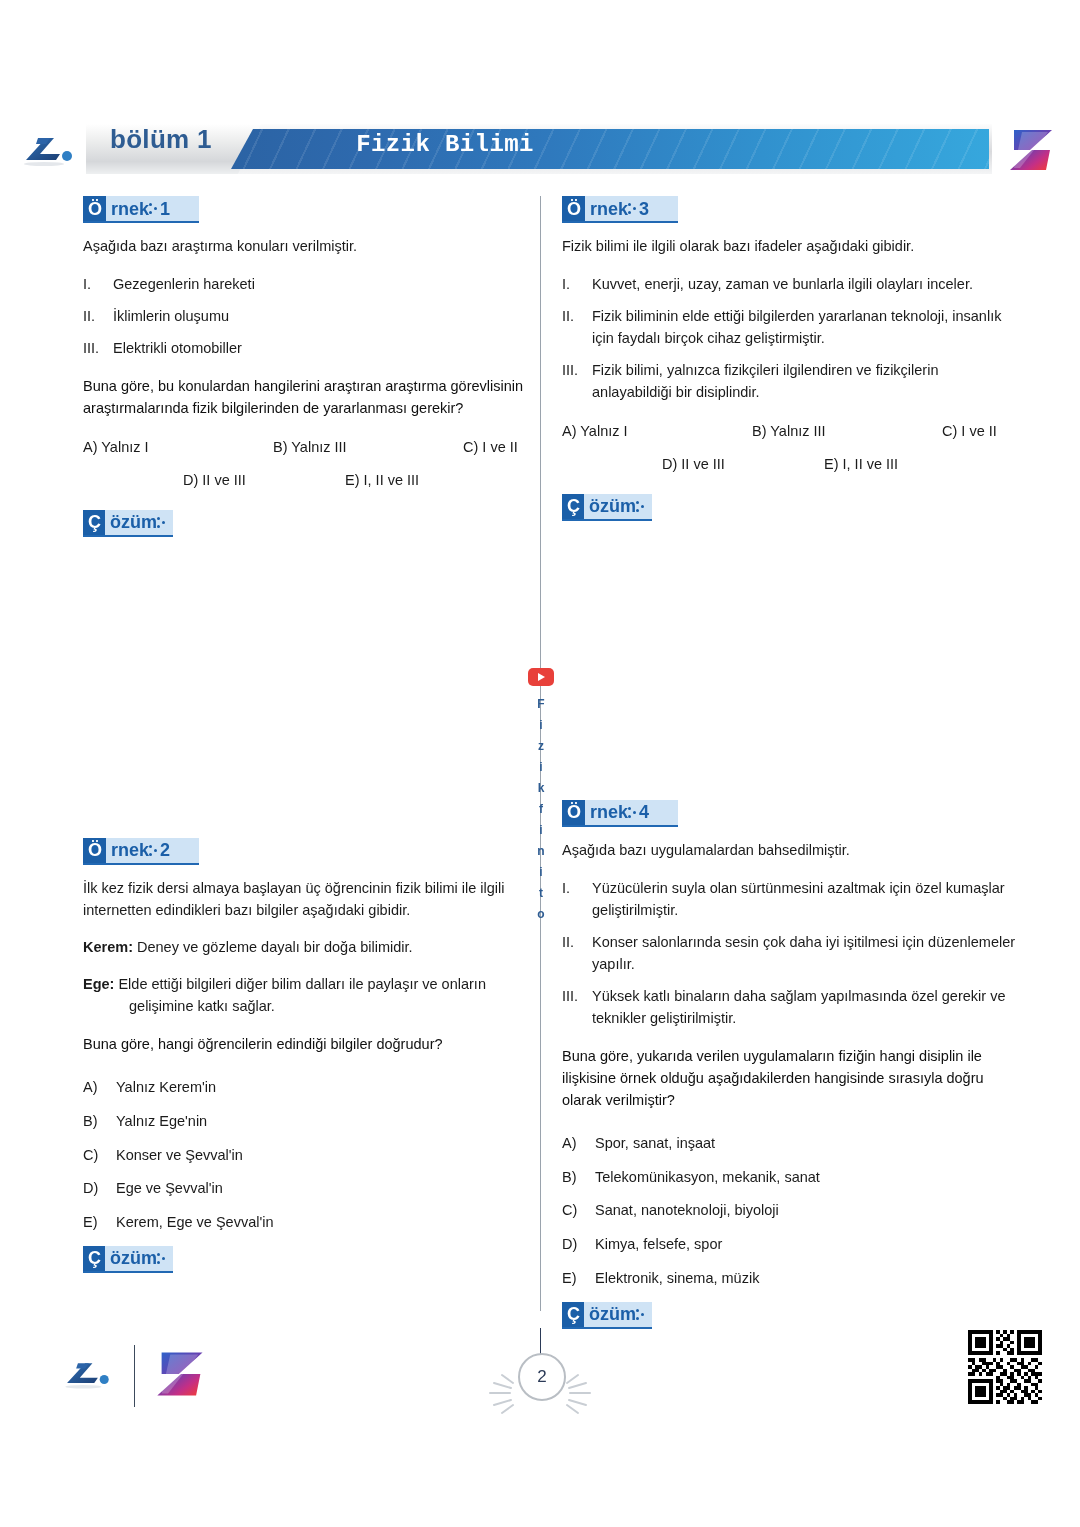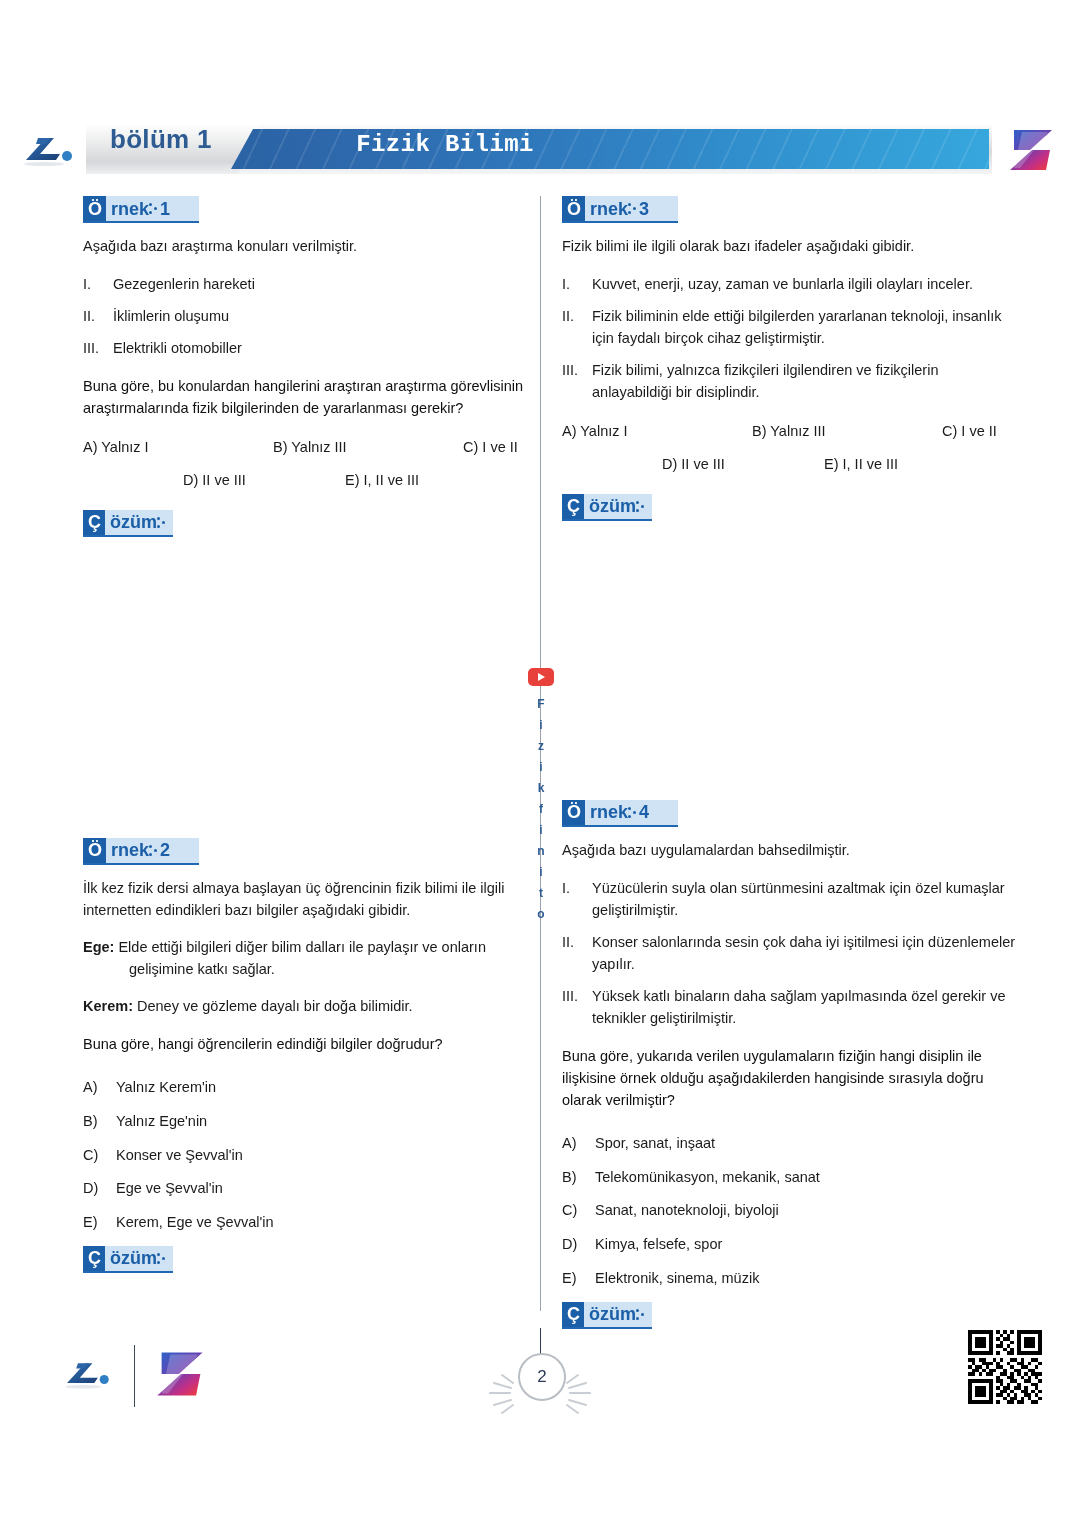--- a/index.html
+++ b/index.html
@@ -449,22 +449,22 @@
             <i></i>
           </span>
         <span class="badge-num">2</span>
         <span class="badge-pad"></span>
       </span>
     </div>
 
     <p class="intro">İlk kez fizik dersi almaya başlayan üç öğrencinin fizik bilimi ile ilgili internetten edindikleri bazı bilgiler aşağıdaki gibidir.</p>
 
     <div class="name-list">
+      <p class="name-item"><b>Kerem:</b> <span>Deney ve gözleme dayalı bir doğa bilimidir.</span></p>
       <p class="name-item"><b>Ege:</b> <span>Elde ettiği bilgileri diğer bilim dalları ile paylaşır ve onların gelişimine katkı sağlar.</span></p>
-      <p class="name-item"><b>Kerem:</b> <span>Deney ve gözleme dayalı bir doğa bilimidir.</span></p>
     </div>
 
     <p class="question">Buna göre, hangi öğrencilerin edindiği bilgiler doğrudur?</p>
 
     <div class="opts-vert">
       <div class="opt-v">
           <span class="opt-v-key">A)</span>
           <span>Yalnız Kerem'in</span>
         </div>
       <div class="opt-v">

